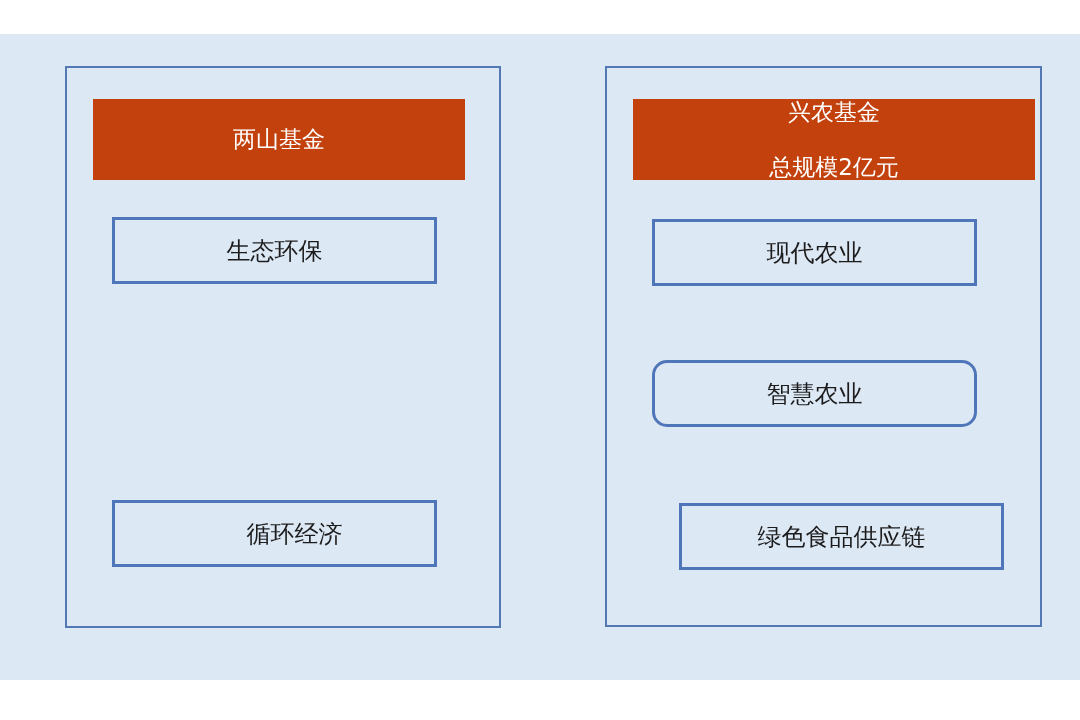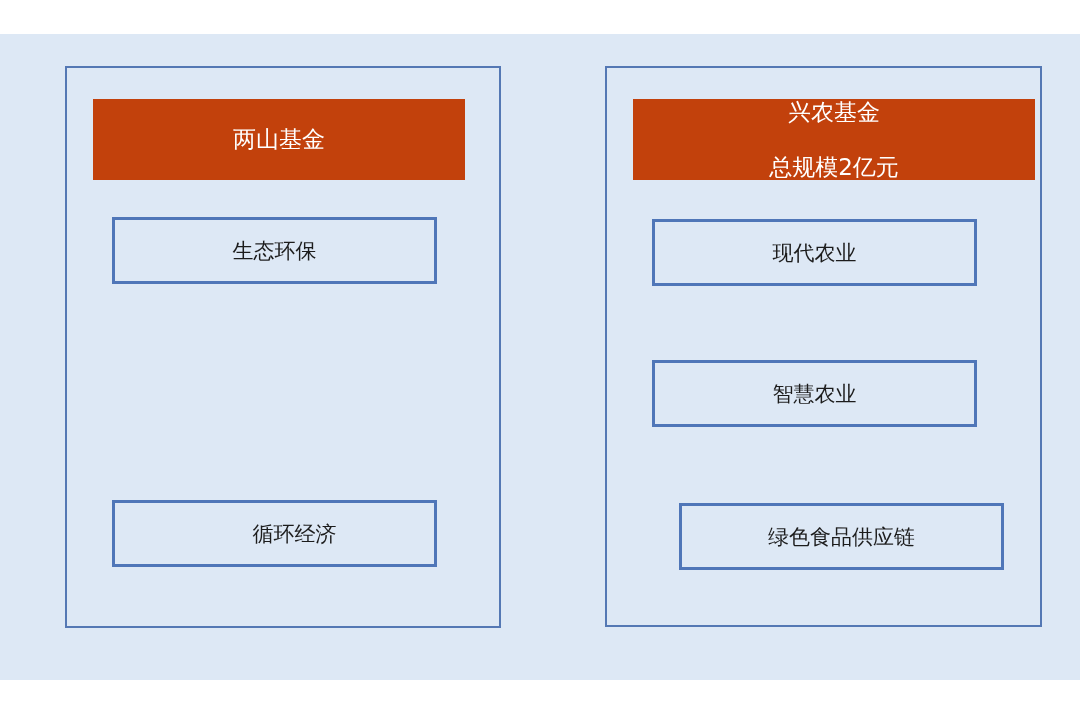--- a/index.html
+++ b/index.html
@@ -25,21 +25,21 @@
     font-family: "DejaVu Sans", sans-serif;
     font-size: 23px; line-height: 31px; gap: 24px;
   }
   .fund.left .header { left: 26px; top: 31px; width: 372px; height: 81px; }
   .fund.right .header { left: 26px; top: 31px; width: 402px; height: 81px; }
   .item {
     position: absolute; box-sizing: border-box;
     border: 3px solid #4f76b8;
     display: flex; align-items: center; justify-content: center;
     font-family: "DejaVu Serif", serif;
-    font-size: 21px; color: #1c1c1c;
+    font-size: 24px; color: #1c1c1c;
     width: 325px; height: 67px;
   }
 </style>
 </head>
 <body>
 
 <div class="panel"></div>
 
 <div class="fund left">
   <div class="header">
@@ -48,15 +48,15 @@
   <div class="item" style="left:45px; top:149px;">生态环保</div>
   <div class="item" style="left:45px; top:432px;padding-left:40px;">循环经济</div>
 </div>
 
 <div class="fund right">
   <div class="header">
     <span>兴农基金</span>
     <span>总规模2亿元</span>
   </div>
   <div class="item" style="left:45px; top:151px;font-family:Liberation Mono, monospace;">现代农业</div>
-  <div class="item" style="left:45px; top:292px;">智慧农业</div>
+  <div class="item" style="left:45px; top:292px;border-radius:15px;">智慧农业</div>
   <div class="item" style="left:45px; top:435px;margin-left:27px;">绿色食品供应链</div>
 </div>
 
 </body></html>

